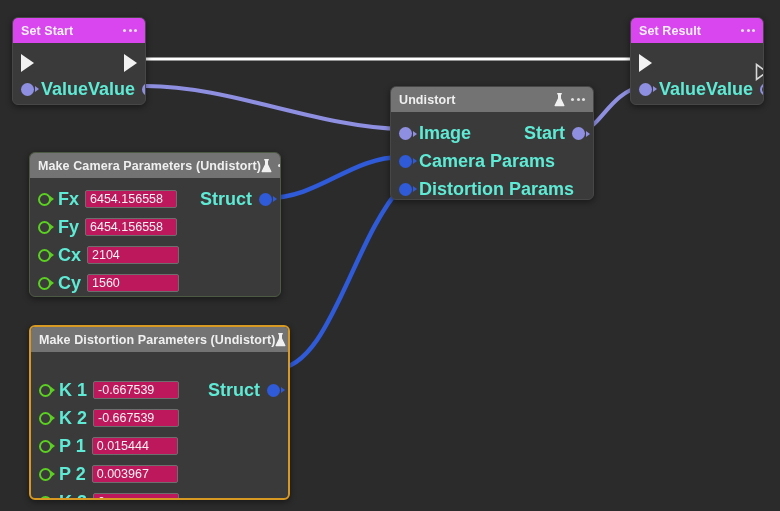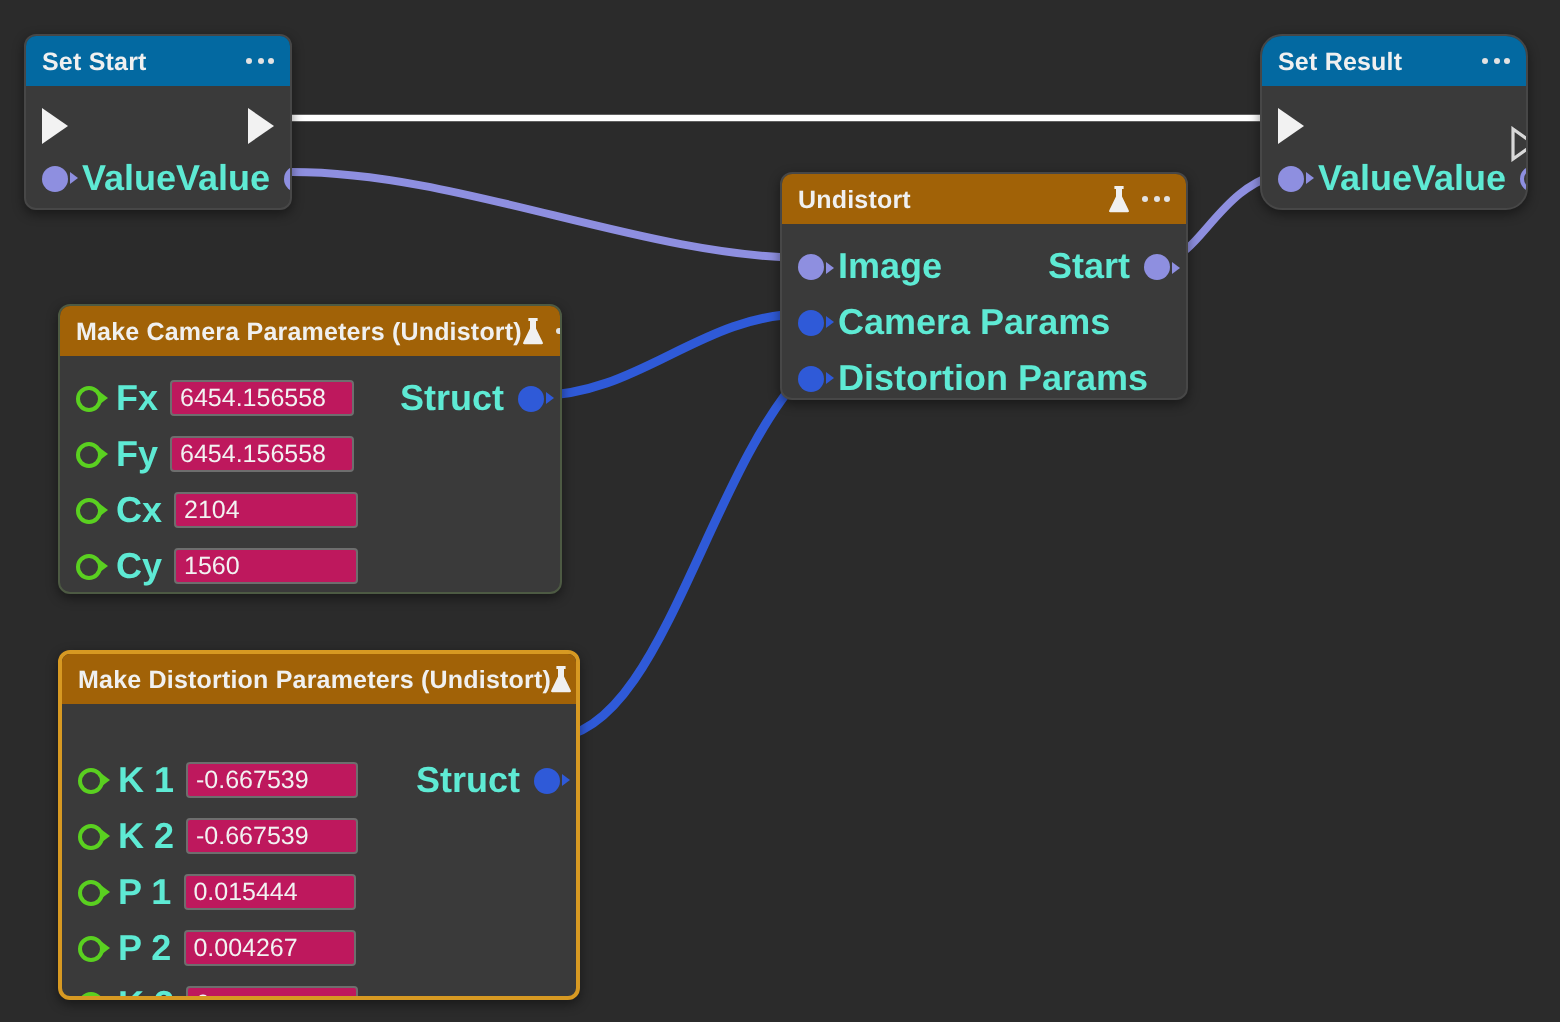--- a/index.html
+++ b/index.html
@@ -24,22 +24,22 @@
     overflow:hidden;
   }
   .node.sel-green{border:1px solid #4d5a43;}
   .node.sel-orange{border:2px solid #d79922;}
   .node.plain{border:1px solid #474747;}
 
   .nhead{
     height:25px;display:flex;align-items:center;
     padding:0 8px;box-sizing:border-box;
   }
-  .nhead.blue{background:#0369a1;}
-  .nhead.green{background:#a16207;}
+  .nhead.blue{background:#d946ef;}
+  .nhead.green{background:#737373;}
   .ntitle{
     color:#f0f0f0;font-size:12.5px;font-weight:bold;
     white-space:nowrap;letter-spacing:.1px;
   }
   .hspacer{flex:1;}
   .flask{margin-right:6px;display:flex;align-items:center;}
   .dots{display:flex;gap:2.5px;align-items:center;}
   .dots i{width:3px;height:3px;border-radius:50%;background:#e2e2e2;display:block;}
 
   .nbody{padding:6px 0 8px 0;}
@@ -119,21 +119,21 @@
       <div class="row">
         <span class="port fill-peri"></span>
         <span class="lbl pl">Value</span>
         <span class="spacer"></span>
         <span class="lbl pr">Value</span>
         <span class="port fill-peri"></span>
       </div>
     </div>
   </div>
 
-  <div class="node plain" style="left:630px;top:17px;width:134px;height:88px;border-radius:11px;">
+  <div class="node plain" style="left:630px;top:17px;width:134px;height:88px;">
     <div class="nhead blue">
       <span class="ntitle">Set Result</span>
       <span class="hspacer"></span>
       <span class="dots">
           <i></i>
           <i></i>
           <i></i>
         </span>
     </div>
     <div class="nbody">
@@ -259,21 +259,21 @@
         <span class="inbox" style="width:86px;margin-left:6px;">-0.667539</span>
       </div>
       <div class="row" style="height:28px;">
         <span class="port out-green"></span>
         <span class="lbl pl">P 1</span>
         <span class="inbox" style="width:86px;margin-left:6px;">0.015444</span>
       </div>
       <div class="row" style="height:28px;">
         <span class="port out-green"></span>
         <span class="lbl pl">P 2</span>
-        <span class="inbox" style="width:86px;margin-left:6px;">0.004267</span>
+        <span class="inbox" style="width:86px;margin-left:6px;">0.003967</span>
       </div>
       <div class="row" style="height:28px;">
         <span class="port out-green"></span>
         <span class="lbl pl">K 3</span>
         <span class="inbox" style="width:86px;margin-left:6px;">0</span>
       </div>
     </div>
   </div>
 
 </div>

